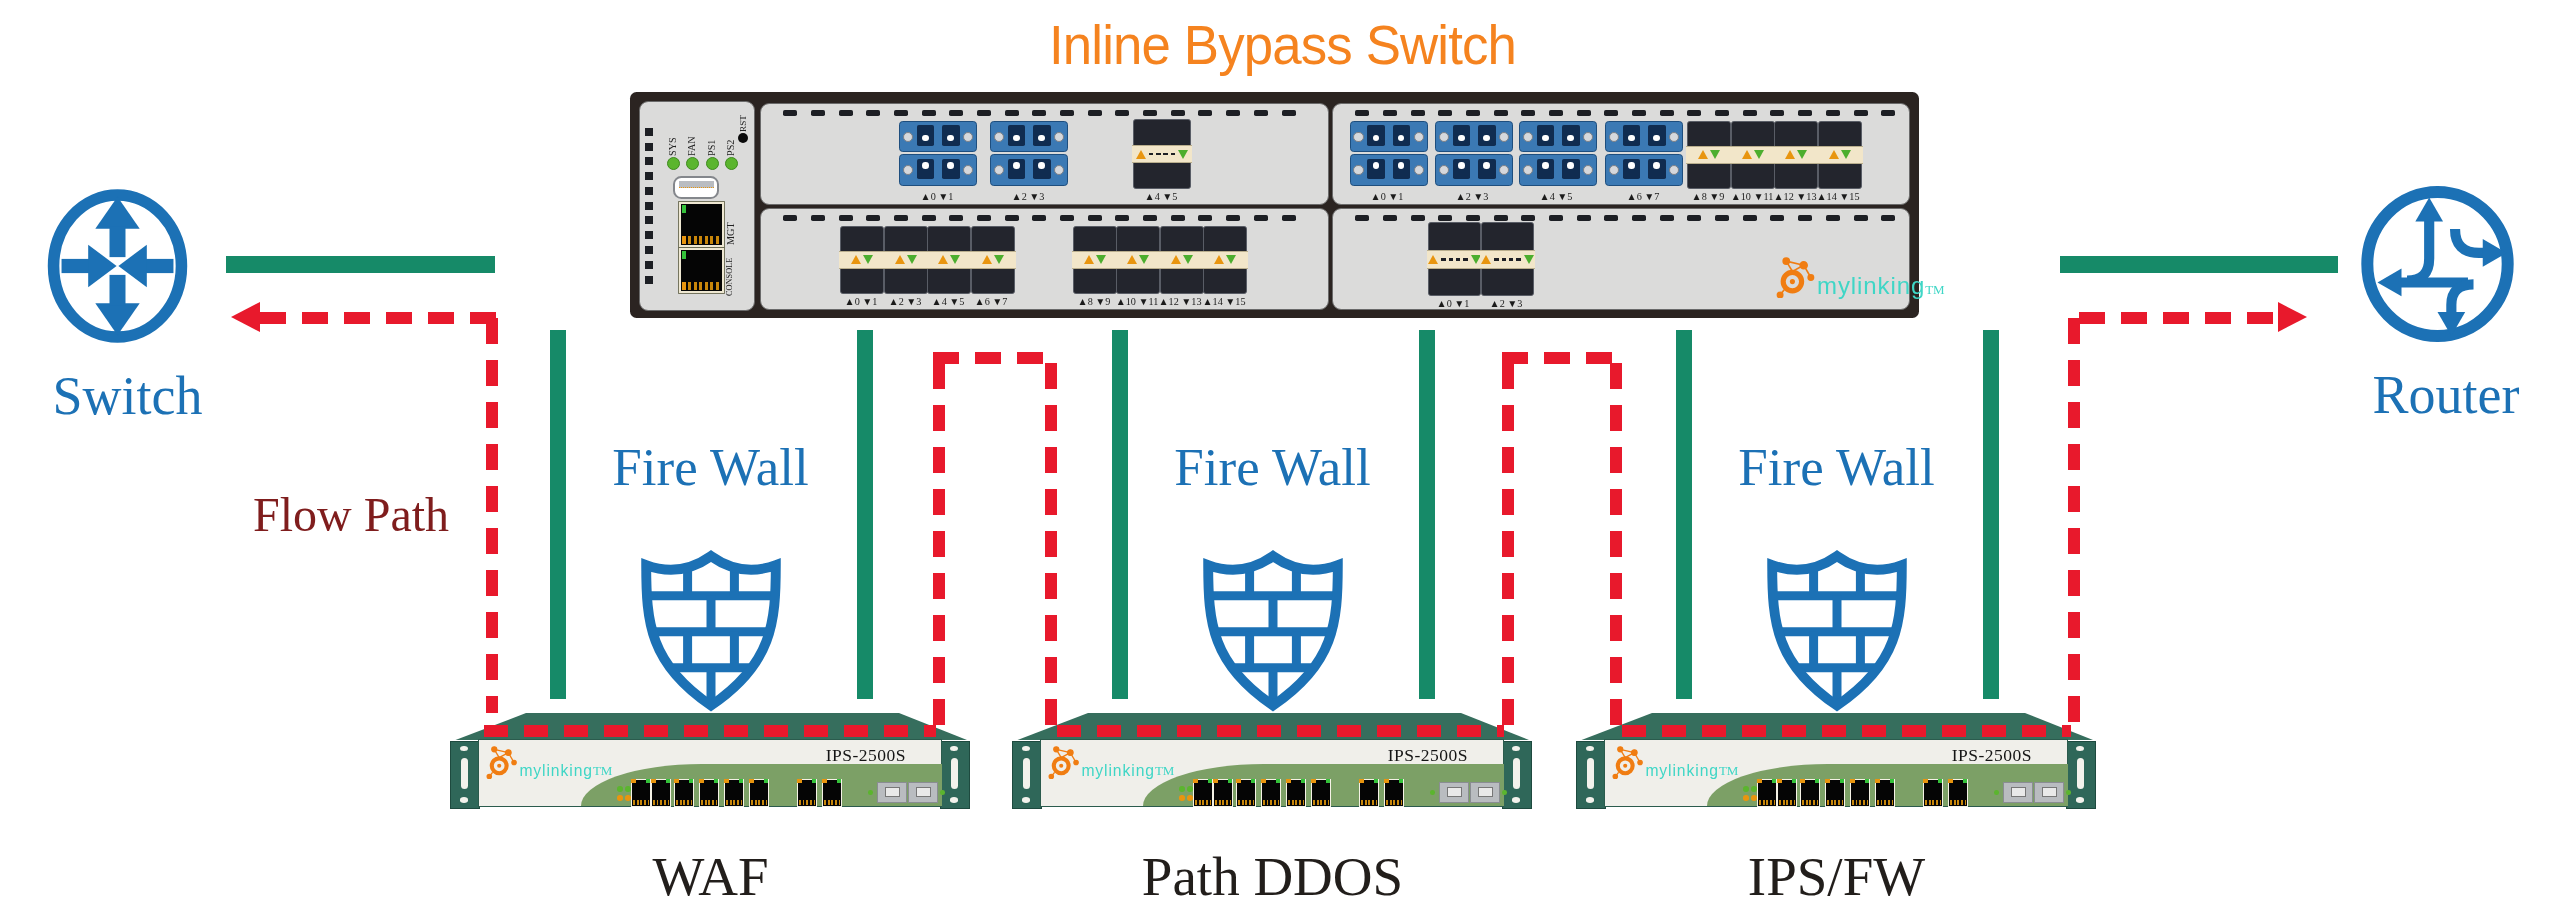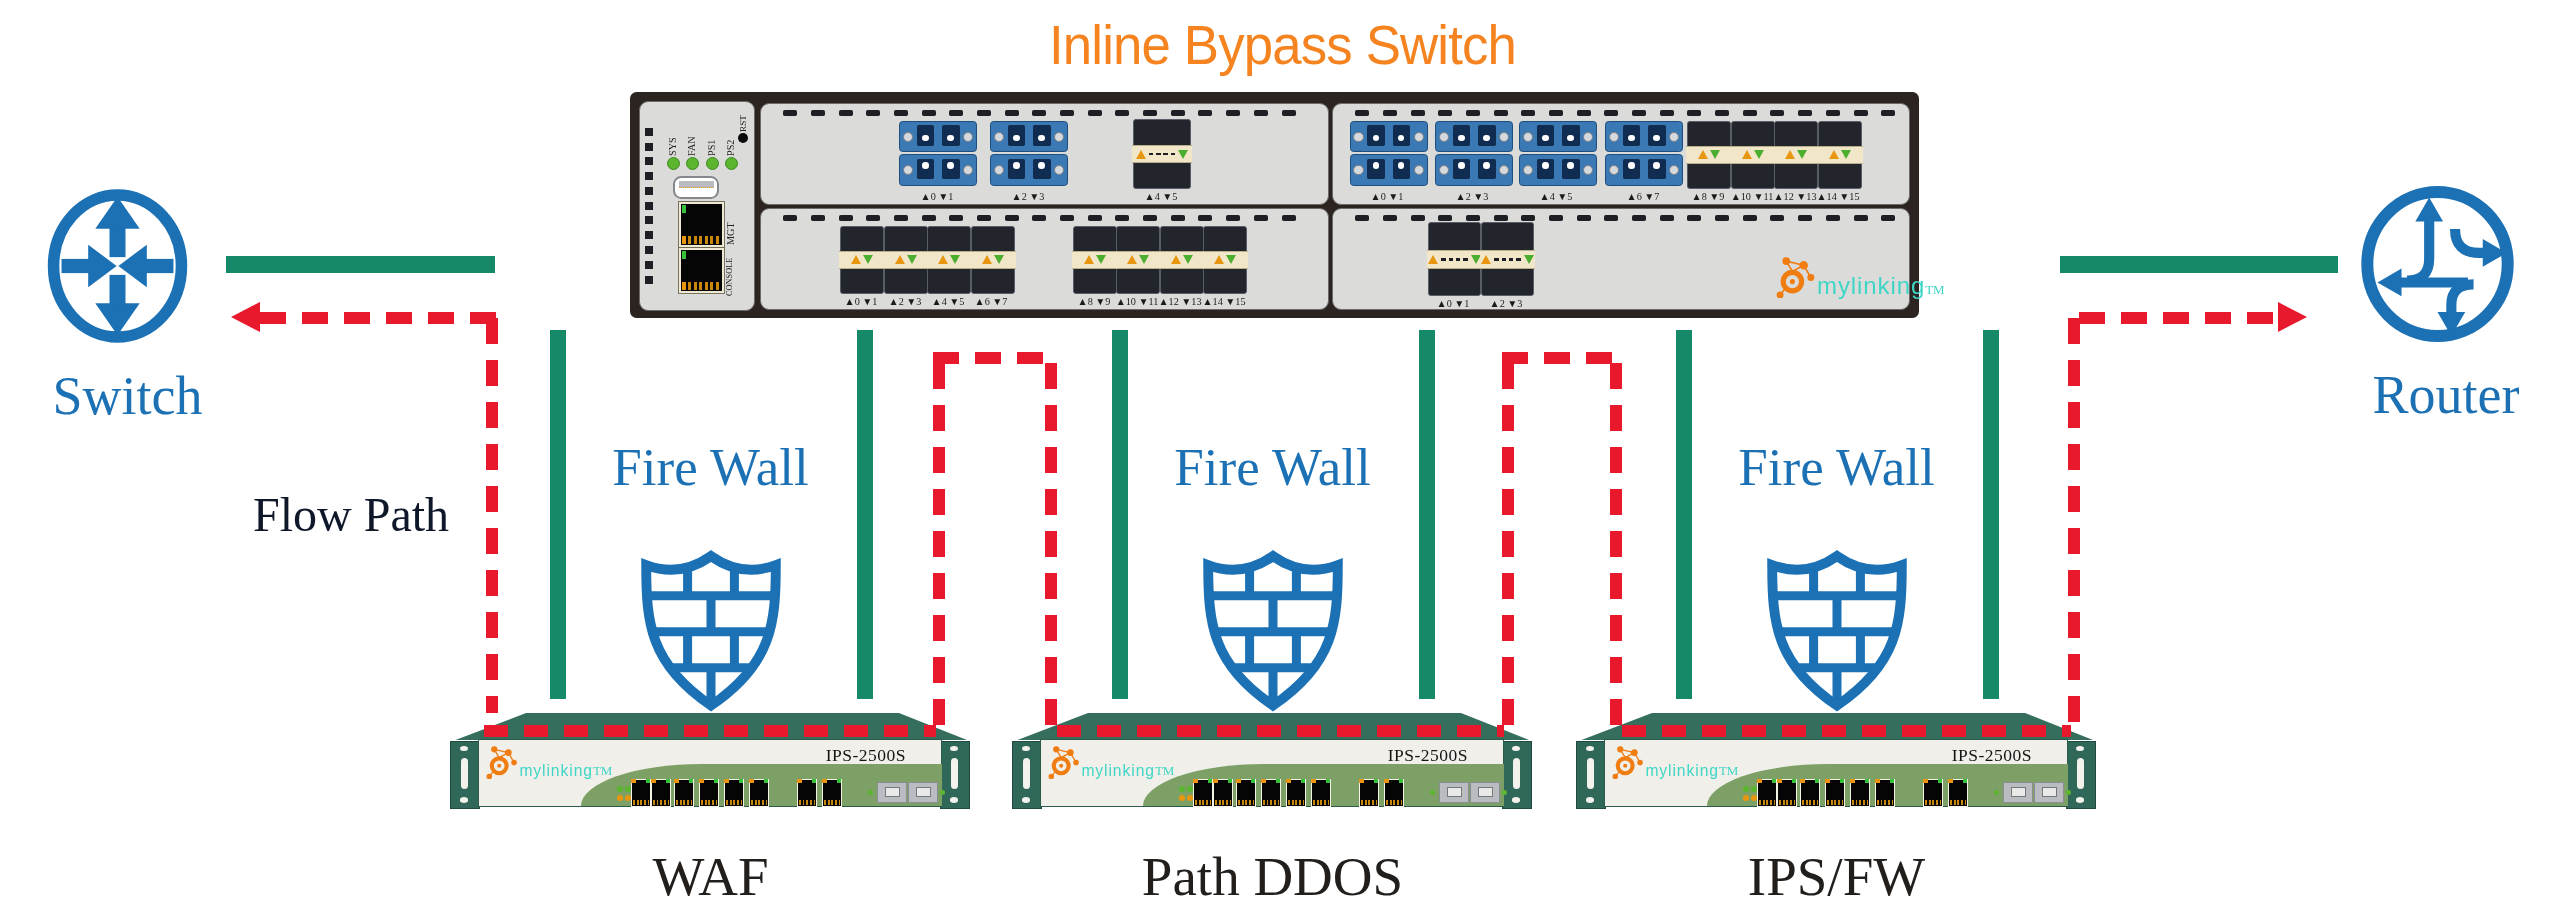--- a/index.html
+++ b/index.html
@@ -4,21 +4,21 @@
 <style>
   html,body{margin:0;padding:0;background:#ffffff;}
   #canvas{position:relative;width:2576px;height:920px;background:#fff;overflow:hidden;
           font-family:"Liberation Serif",serif;}
   .abs{position:absolute;}
   
   .title{left:978px;top:13px;width:609px;text-align:center;font-family:"Liberation Sans",sans-serif;
          font-size:55px;font-weight:500;color:#F5831F;letter-spacing:-0.9px;transform:scaleX(.96);}
   .node-label{font-size:54px;color:#1C71B5;text-align:center;}
   .black-label{font-size:55px;color:#221E1B;text-align:center;}
-  .flow-label{left:222px;top:487px;width:258px;font-size:48px;color:#0f172a;text-align:center;}
+  .flow-label{left:222px;top:487px;width:258px;font-size:48px;color:#7f1d1d;text-align:center;}
   .fw-label{width:369px;text-align:center;font-size:53px;color:#1C71B5;top:437px;}
   
   .gline{background:#168A68;height:16.6px;}
   .gbar{background:#168A68;width:15.7px;top:330px;height:369px;}
   .rdash-h{height:12px;background:repeating-linear-gradient(90deg,#E8192C 0 26px,transparent 26px 42px);z-index:6;}
   .rdash-v{width:12px;background:repeating-linear-gradient(180deg,#E8192C 0 26px,transparent 26px 42px);z-index:6;}
   .rhead{width:0;height:0;border-top:15.7px solid transparent;border-bottom:15.7px solid transparent;z-index:6;}
   .rhead.left{border-right:29.5px solid #E8192C;}
   .rhead.right{border-left:29.5px solid #E8192C;}
   

